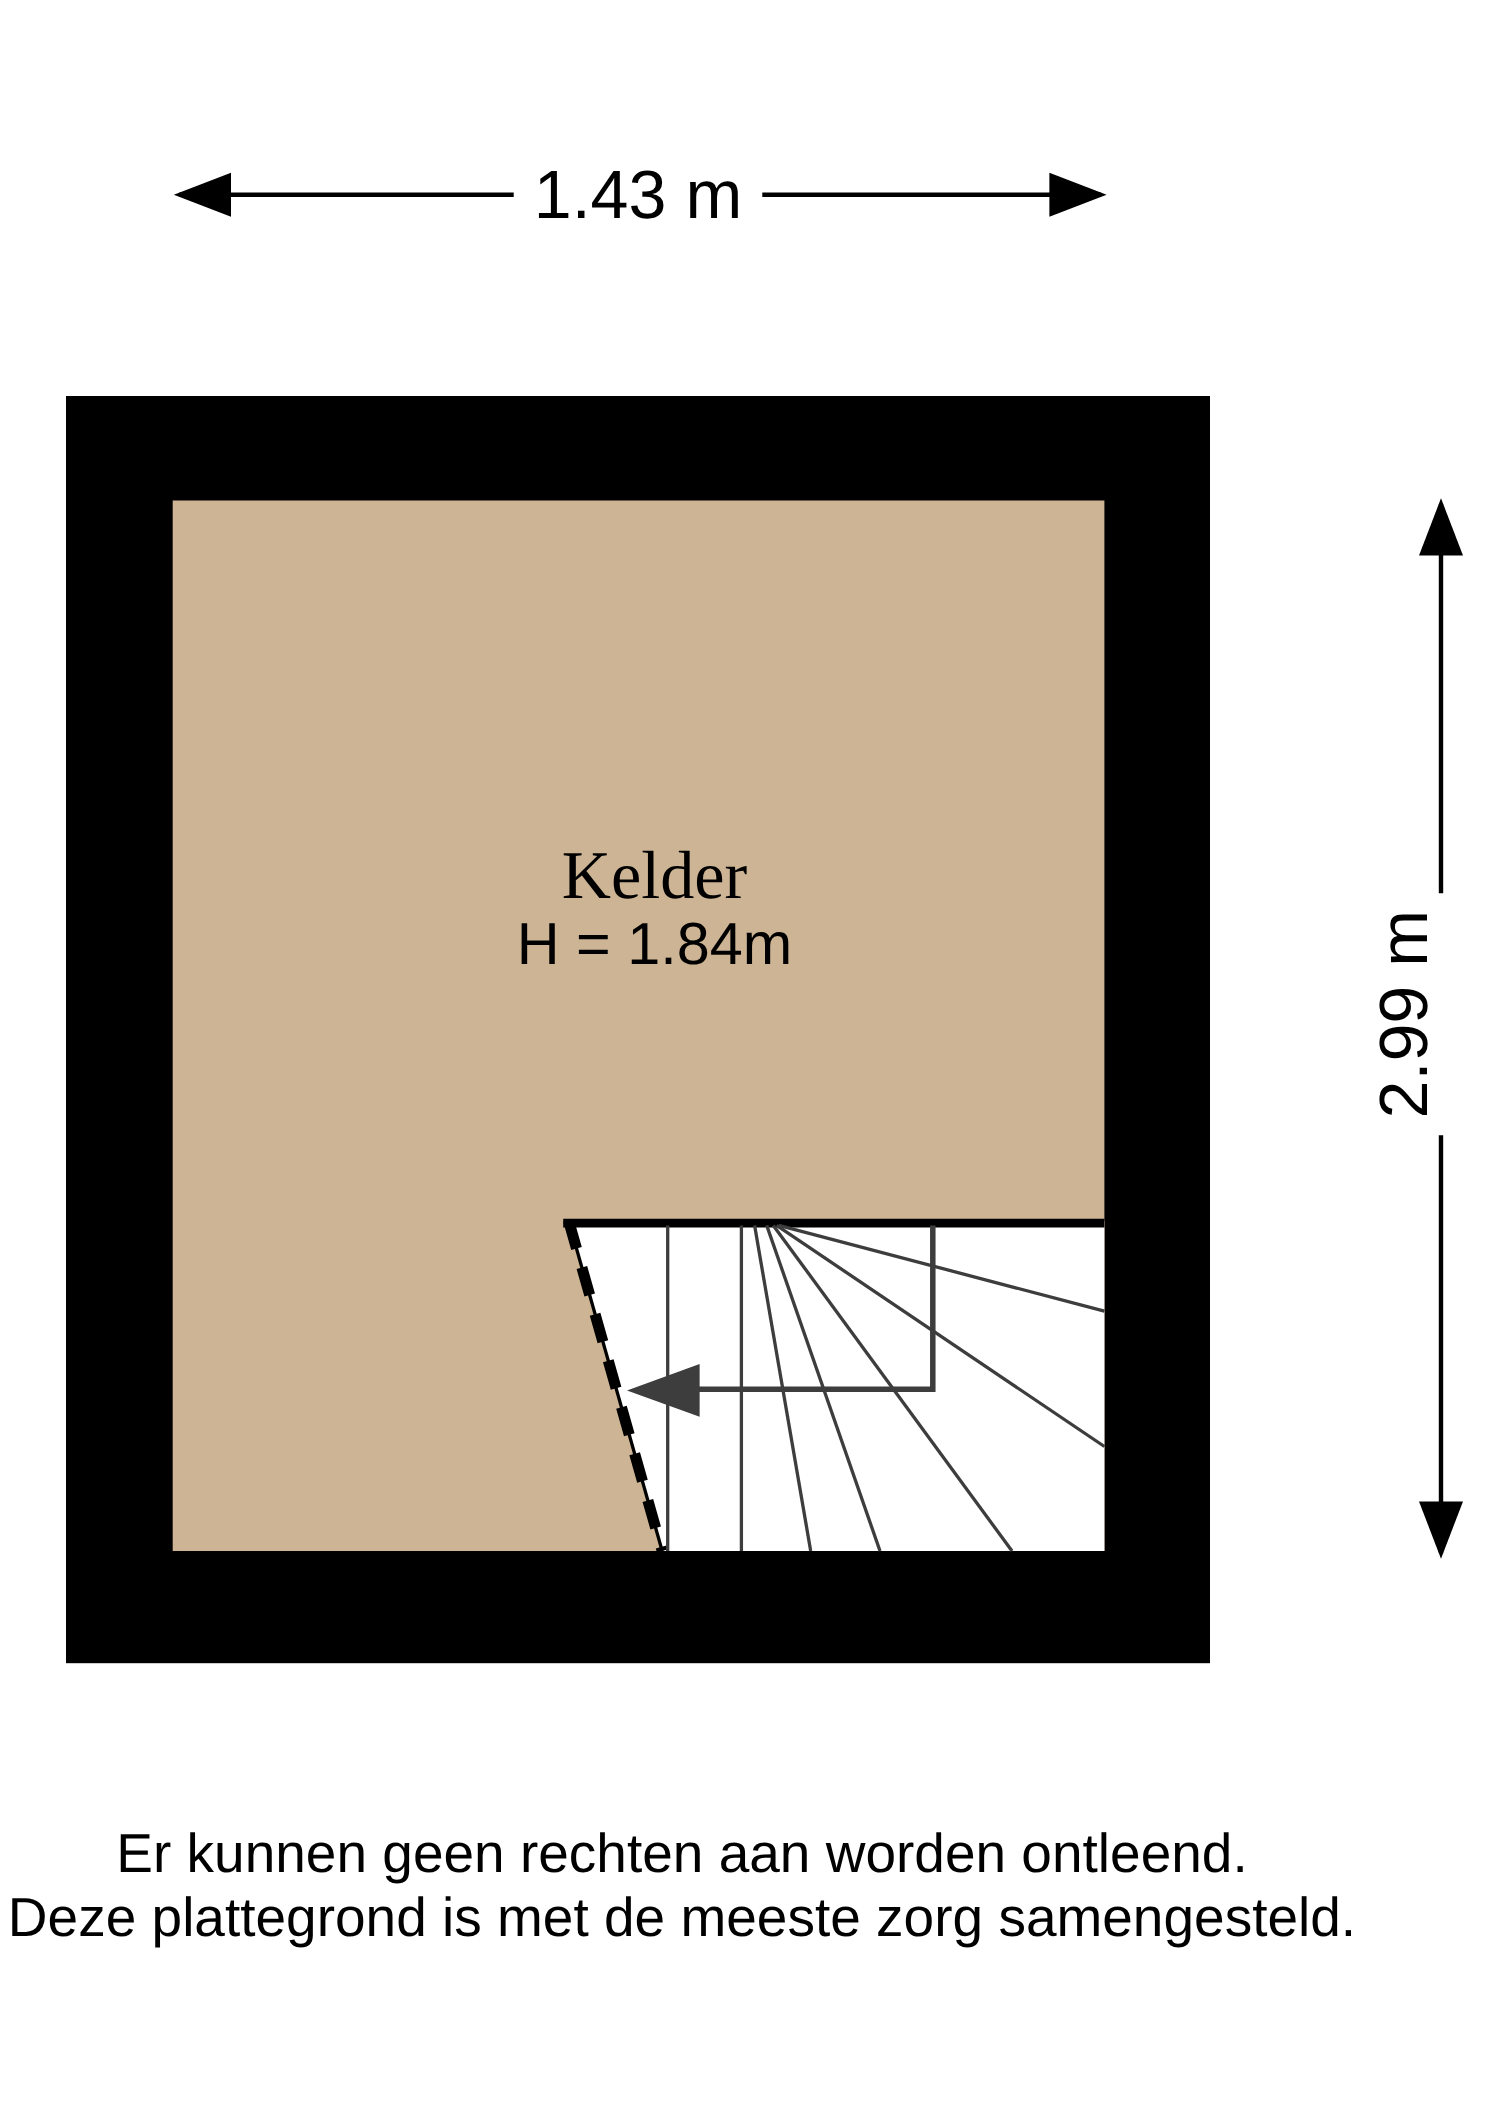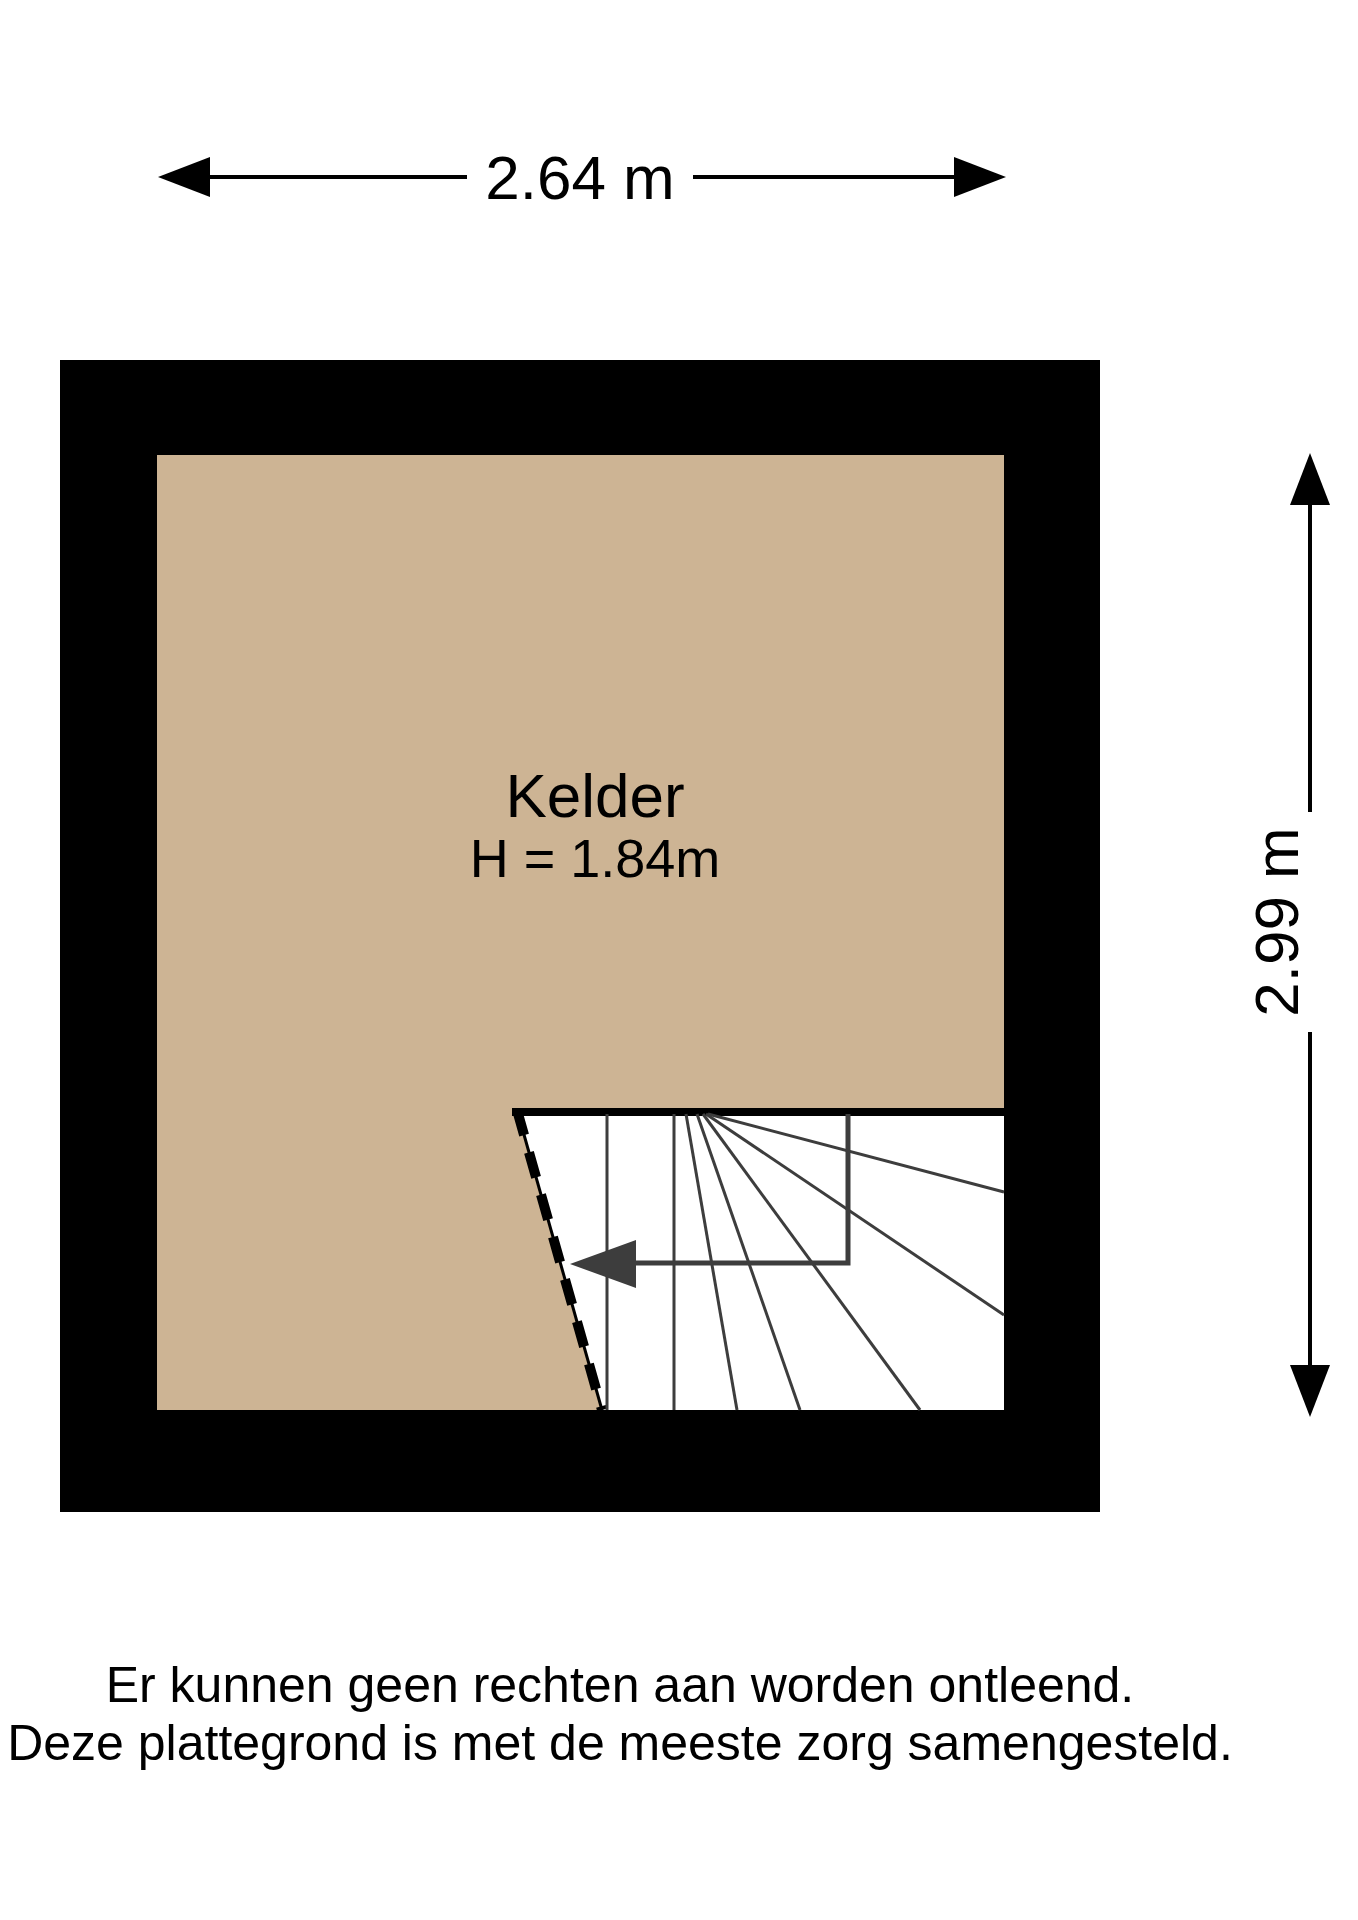--- a/index.html
+++ b/index.html
@@ -16,21 +16,21 @@
     font-size:62px;line-height:64px;text-align:center;
   }
   #dim-width-label{left:430px;top:146px;width:300px;}
   #dim-height-label{
     left:1127px;top:890px;width:300px;height:64px;
     transform:rotate(-90deg);
     transform-origin:center center;
   }
   #room-label{
     left:395px;top:764px;width:400px;
-    font-size:62px;line-height:64px;text-align:center;
+    font-size:62px;line-height:64px;text-align:center;font-family:Liberation Serif, serif;
   }
   #room-height-label{
     left:395px;top:830px;width:400px;
     font-size:54px;line-height:56px;text-align:center;
   }
   #disclaimer{
     position:absolute;left:0;top:1656px;width:1240px;
     font-size:50px;line-height:58px;text-align:center;color:#000;
   }
 </style>
@@ -74,21 +74,21 @@
       <line x1="697" y1="1114" x2="800" y2="1410" stroke="#3d3d3d" stroke-width="3"></line>
       <line x1="703" y1="1114" x2="920" y2="1410" stroke="#3d3d3d" stroke-width="3"></line>
       <line x1="706" y1="1114" x2="1004" y2="1315" stroke="#3d3d3d" stroke-width="3"></line>
       <line x1="708" y1="1114" x2="1004" y2="1192" stroke="#3d3d3d" stroke-width="3"></line>
 
       <polyline points="848,1114 848,1263 634,1263" fill="none" stroke="#3d3d3d" stroke-width="5"></polyline>
       <polygon points="570,1264 636,1240 636,1288" fill="#3d3d3d"></polygon>
     </g>
   </svg>
 
-  <div class="lbl dim-label" id="dim-width-label">2.64 m</div>
+  <div class="lbl dim-label" id="dim-width-label">1.43 m</div>
 
   <div class="lbl dim-label" id="dim-height-label">2.99 m</div>
 
   <div class="lbl" id="room-label">Kelder</div>
 
   <div class="lbl" id="room-height-label">H = 1.84m</div>
 
   <div id="disclaimer">
     <div>Er kunnen geen rechten aan worden ontleend.</div>
     <div>Deze plattegrond is met de meeste zorg samengesteld.</div>

